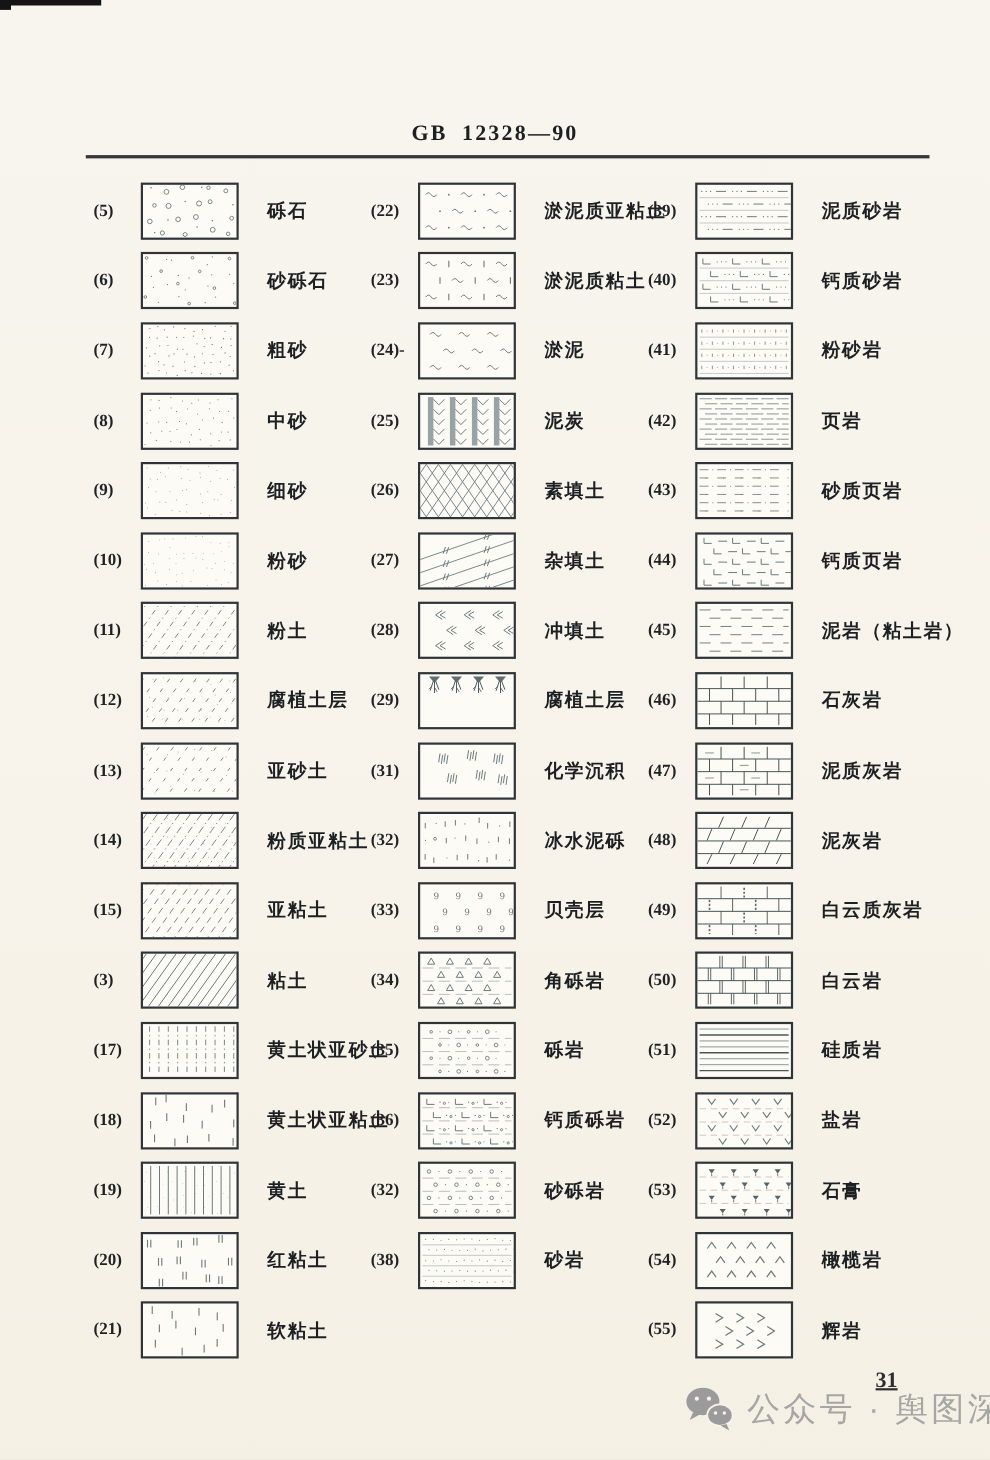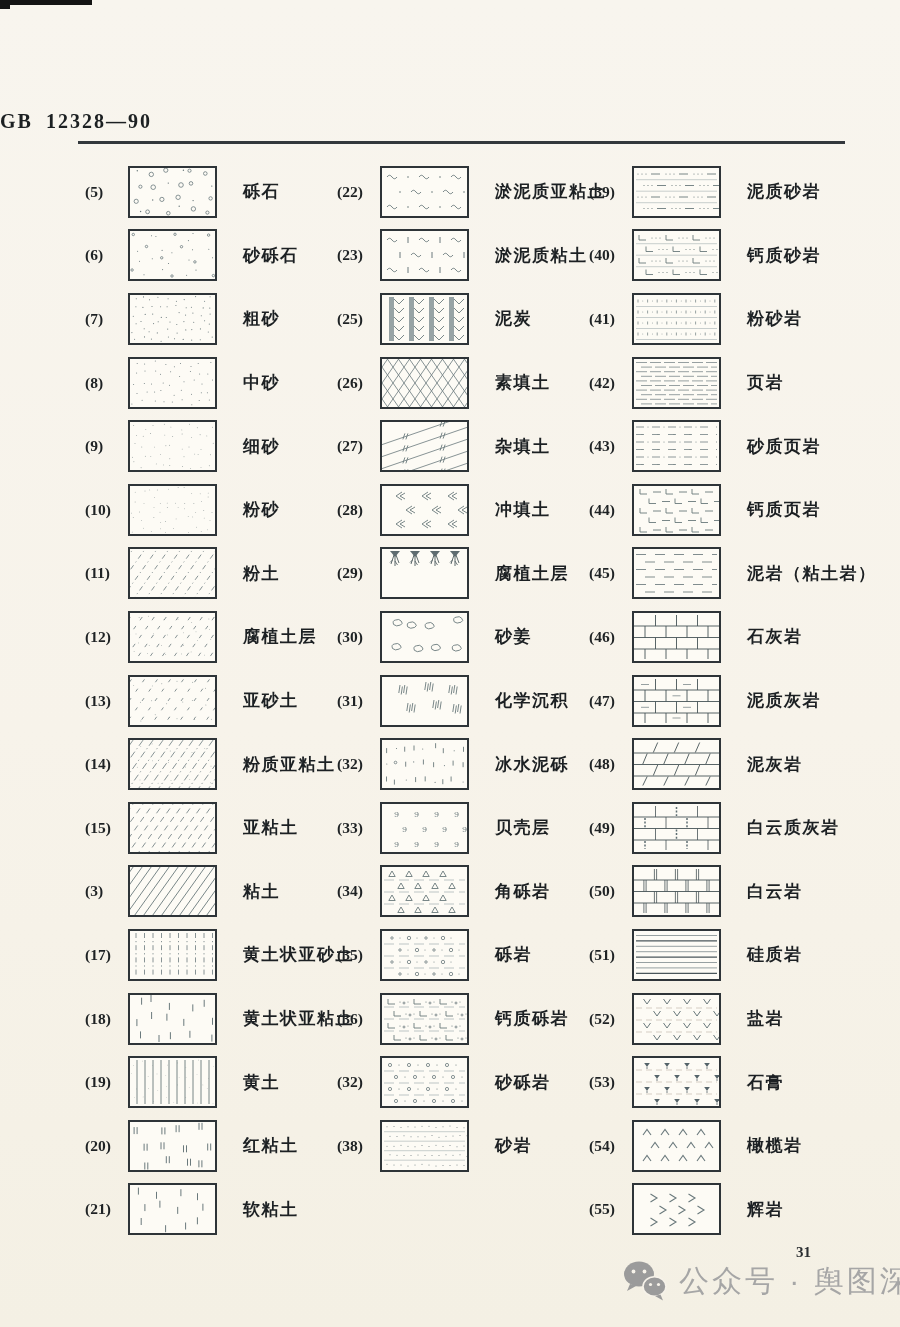--- a/index.html
+++ b/index.html
@@ -1,30 +1,30 @@
 <!DOCTYPE html>
 <html><head>
 <meta charset="utf-8">
 <style>
   html,body{margin:0;padding:0;background:#e8e4d8;}
   .page{position:relative;width:900px;height:1327px;overflow:hidden;
         background:linear-gradient(180deg,#f8f5ee 0%,#f7f3ea 55%,#f4f0e4 100%);
         font-family:"Liberation Serif","DejaVu Serif",serif;color:#24282b;}
   .artifact-tl{position:absolute;left:0;top:0;width:92px;height:5px;background:#141414;}
   .artifact-tl2{position:absolute;left:0;top:0;width:10px;height:9px;background:#141414;}
-  .std-header{position:absolute;left:0;top:110px;width:100%;
+  .std-header{position:absolute;left:0;top:110px;width:100%;text-align:center;
         font-size:20px;font-weight:bold;letter-spacing:2px;word-spacing:6px;color:#1c2022;}
   .rule{position:absolute;left:78px;top:141px;width:767px;height:3px;background:#33383c;}
   .legend{position:absolute;left:85px;top:160px;display:flex;}
   .col{display:flex;flex-direction:column;width:252px;}
   .row{height:63.6px;display:flex;align-items:center;}
   .num{flex:0 0 43px;font-size:15.5px;font-weight:bold;white-space:nowrap;color:#1e2224;}
   .swatch{flex:0 0 85px;width:85px;height:48px;border:2px solid #2e3438;background:#fdfbf5;display:block;}
   .lab{margin-left:26px;font-size:17px;font-weight:600;letter-spacing:1.5px;white-space:nowrap;color:#1c2023;}
-  .pageno{position:absolute;left:796px;top:1244px;font-size:15px;font-weight:bold;color:#2a2e31;}
+  .pageno{position:absolute;left:796px;top:1244px;font-size:20px;font-weight:bold;color:#2a2e31;text-decoration:underline;}
   .watermark{position:absolute;left:622px;top:1260px;display:flex;align-items:center;gap:10px;
         color:#a6a6a6;font-family:"Liberation Sans","DejaVu Sans",sans-serif;
         font-size:30px;letter-spacing:3px;white-space:nowrap;}
   .wm-icon{display:block;}
 </style>
 </head>
 <body>
 
 <div class="page">
   <div class="artifact-tl"></div>
@@ -655,20 +655,35 @@
             <line x1="82" y1="21" x2="82" y2="27" stroke="#6a797c" stroke-width="1"></line>
             <path d="M5 39 q2.5 -3.5 5 0 q2.5 3.5 5 0" fill="none" stroke="#6a797c" stroke-width="0.9"></path>
             <line x1="26" y1="36" x2="26" y2="42" stroke="#6a797c" stroke-width="1"></line>
             <path d="M37 39 q2.5 -3.5 5 0 q2.5 3.5 5 0" fill="none" stroke="#6a797c" stroke-width="0.9"></path>
             <line x1="58" y1="36" x2="58" y2="42" stroke="#6a797c" stroke-width="1"></line>
             <path d="M69 39 q2.5 -3.5 5 0 q2.5 3.5 5 0" fill="none" stroke="#6a797c" stroke-width="0.9"></path>
           </svg>
           <span class="lab">淤泥质粘土</span>
         </div>
         <div class="row">
+          <span class="num">(24)-</span>
+          <svg class="swatch" viewBox="0 0 85 48">
+            <path d="M9 9 q2.5 -3.5 5 0 q2.5 3.5 5 0" fill="none" stroke="#6a797c" stroke-width="0.9"></path>
+            <path d="M35 9 q2.5 -3.5 5 0 q2.5 3.5 5 0" fill="none" stroke="#6a797c" stroke-width="0.9"></path>
+            <path d="M61 9 q2.5 -3.5 5 0 q2.5 3.5 5 0" fill="none" stroke="#6a797c" stroke-width="0.9"></path>
+            <path d="M21 24 q2.5 -3.5 5 0 q2.5 3.5 5 0" fill="none" stroke="#6a797c" stroke-width="0.9"></path>
+            <path d="M47 24 q2.5 -3.5 5 0 q2.5 3.5 5 0" fill="none" stroke="#6a797c" stroke-width="0.9"></path>
+            <path d="M73 24 q2.5 -3.5 5 0 q2.5 3.5 5 0" fill="none" stroke="#6a797c" stroke-width="0.9"></path>
+            <path d="M9 39 q2.5 -3.5 5 0 q2.5 3.5 5 0" fill="none" stroke="#6a797c" stroke-width="0.9"></path>
+            <path d="M35 39 q2.5 -3.5 5 0 q2.5 3.5 5 0" fill="none" stroke="#6a797c" stroke-width="0.9"></path>
+            <path d="M61 39 q2.5 -3.5 5 0 q2.5 3.5 5 0" fill="none" stroke="#6a797c" stroke-width="0.9"></path>
+          </svg>
+          <span class="lab">淤泥</span>
+        </div>
+        <div class="row">
           <span class="num">(25)</span>
           <svg class="swatch" viewBox="0 0 85 48">
             <rect x="7" y="2" width="5" height="44" fill="#97a3a5"></rect>
             <rect x="27" y="2" width="5" height="44" fill="#97a3a5"></rect>
             <rect x="47" y="2" width="5" height="44" fill="#97a3a5"></rect>
             <rect x="67" y="2" width="5" height="44" fill="#97a3a5"></rect>
             <polyline points="12,4 17,9 22,4" fill="none" stroke="#6a797c" stroke-width="0.9"></polyline>
             <polyline points="12,13 17,18 22,13" fill="none" stroke="#6a797c" stroke-width="0.9"></polyline>
             <polyline points="12,22 17,27 22,22" fill="none" stroke="#6a797c" stroke-width="0.9"></polyline>
             <polyline points="12,31 17,36 22,31" fill="none" stroke="#6a797c" stroke-width="0.9"></polyline>
@@ -798,34 +813,20 @@
             <line x1="53" y1="12" x2="55.5" y2="16" stroke="#4d5a5e" stroke-width="0.8"></line>
             <line x1="50.5" y1="11" x2="48" y2="13.5" stroke="#4d5a5e" stroke-width="0.8"></line>
             <polygon points="68,2 78,2 73,8" fill="#5f6c70"></polygon>
             <line x1="72" y1="6" x2="69" y2="15" stroke="#4d5a5e" stroke-width="0.9"></line>
             <line x1="73" y1="7" x2="73" y2="17" stroke="#4d5a5e" stroke-width="0.9"></line>
             <line x1="74" y1="6" x2="77" y2="14" stroke="#4d5a5e" stroke-width="0.9"></line>
             <line x1="73" y1="12" x2="75.5" y2="16" stroke="#4d5a5e" stroke-width="0.8"></line>
             <line x1="70.5" y1="11" x2="68" y2="13.5" stroke="#4d5a5e" stroke-width="0.8"></line>
           </svg>
           <span class="lab">腐植土层</span>
-        </div>
-        <div class="row">
-          <span class="num">(30)</span>
-          <svg class="swatch" viewBox="0 0 85 48">
-            <path d="M11.6 11.5 q-1.5 -4 2 -4.5 q3.5 -1.5 5.5 1 q2.5 2.5 -.5 4 q-4.5 2 -7 -.5 z" fill="none" stroke="#6a797c" stroke-width="0.9"></path>
-            <path d="M10.5 35.5 q-1.5 -4 2 -4.5 q3.5 -1.5 5.5 1 q2.5 2.5 -.5 4 q-4.5 2 -7 -.5 z" fill="none" stroke="#6a797c" stroke-width="0.9"></path>
-            <path d="M25.7 13.9 q-1.5 -4 2 -4.5 q3.5 -1.5 5.5 1 q2.5 2.5 -.5 4 q-4.5 2 -7 -.5 z" fill="none" stroke="#6a797c" stroke-width="0.9"></path>
-            <path d="M32.4 37.3 q-1.5 -4 2 -4.5 q3.5 -1.5 5.5 1 q2.5 2.5 -.5 4 q-4.5 2 -7 -.5 z" fill="none" stroke="#6a797c" stroke-width="0.9"></path>
-            <path d="M43.6 14.5 q-1.5 -4 2 -4.5 q3.5 -1.5 5.5 1 q2.5 2.5 -.5 4 q-4.5 2 -7 -.5 z" fill="none" stroke="#6a797c" stroke-width="0.9"></path>
-            <path d="M49.9 36.3 q-1.5 -4 2 -4.5 q3.5 -1.5 5.5 1 q2.5 2.5 -.5 4 q-4.5 2 -7 -.5 z" fill="none" stroke="#6a797c" stroke-width="0.9"></path>
-            <path d="M72.1 8.7 q-1.5 -4 2 -4.5 q3.5 -1.5 5.5 1 q2.5 2.5 -.5 4 q-4.5 2 -7 -.5 z" fill="none" stroke="#6a797c" stroke-width="0.9"></path>
-            <path d="M70.7 36.7 q-1.5 -4 2 -4.5 q3.5 -1.5 5.5 1 q2.5 2.5 -.5 4 q-4.5 2 -7 -.5 z" fill="none" stroke="#6a797c" stroke-width="0.9"></path>
-          </svg>
-          <span class="lab">砂姜</span>
         </div>
         <div class="row">
           <span class="num">(31)</span>
           <svg class="swatch" viewBox="0 0 85 48">
             <line x1="18" y1="8" x2="16.8" y2="16" stroke="#6a797c" stroke-width="0.9"></line>
             <line x1="20.4" y1="9.5" x2="19.2" y2="17.5" stroke="#6a797c" stroke-width="0.9"></line>
             <line x1="22.8" y1="8" x2="21.6" y2="16" stroke="#6a797c" stroke-width="0.9"></line>
             <line x1="25.2" y1="9.5" x2="24" y2="17.5" stroke="#6a797c" stroke-width="0.9"></line>
             <line x1="44" y1="5" x2="42.8" y2="13" stroke="#6a797c" stroke-width="0.9"></line>
             <line x1="46.4" y1="6.5" x2="45.2" y2="14.5" stroke="#6a797c" stroke-width="0.9"></line>

